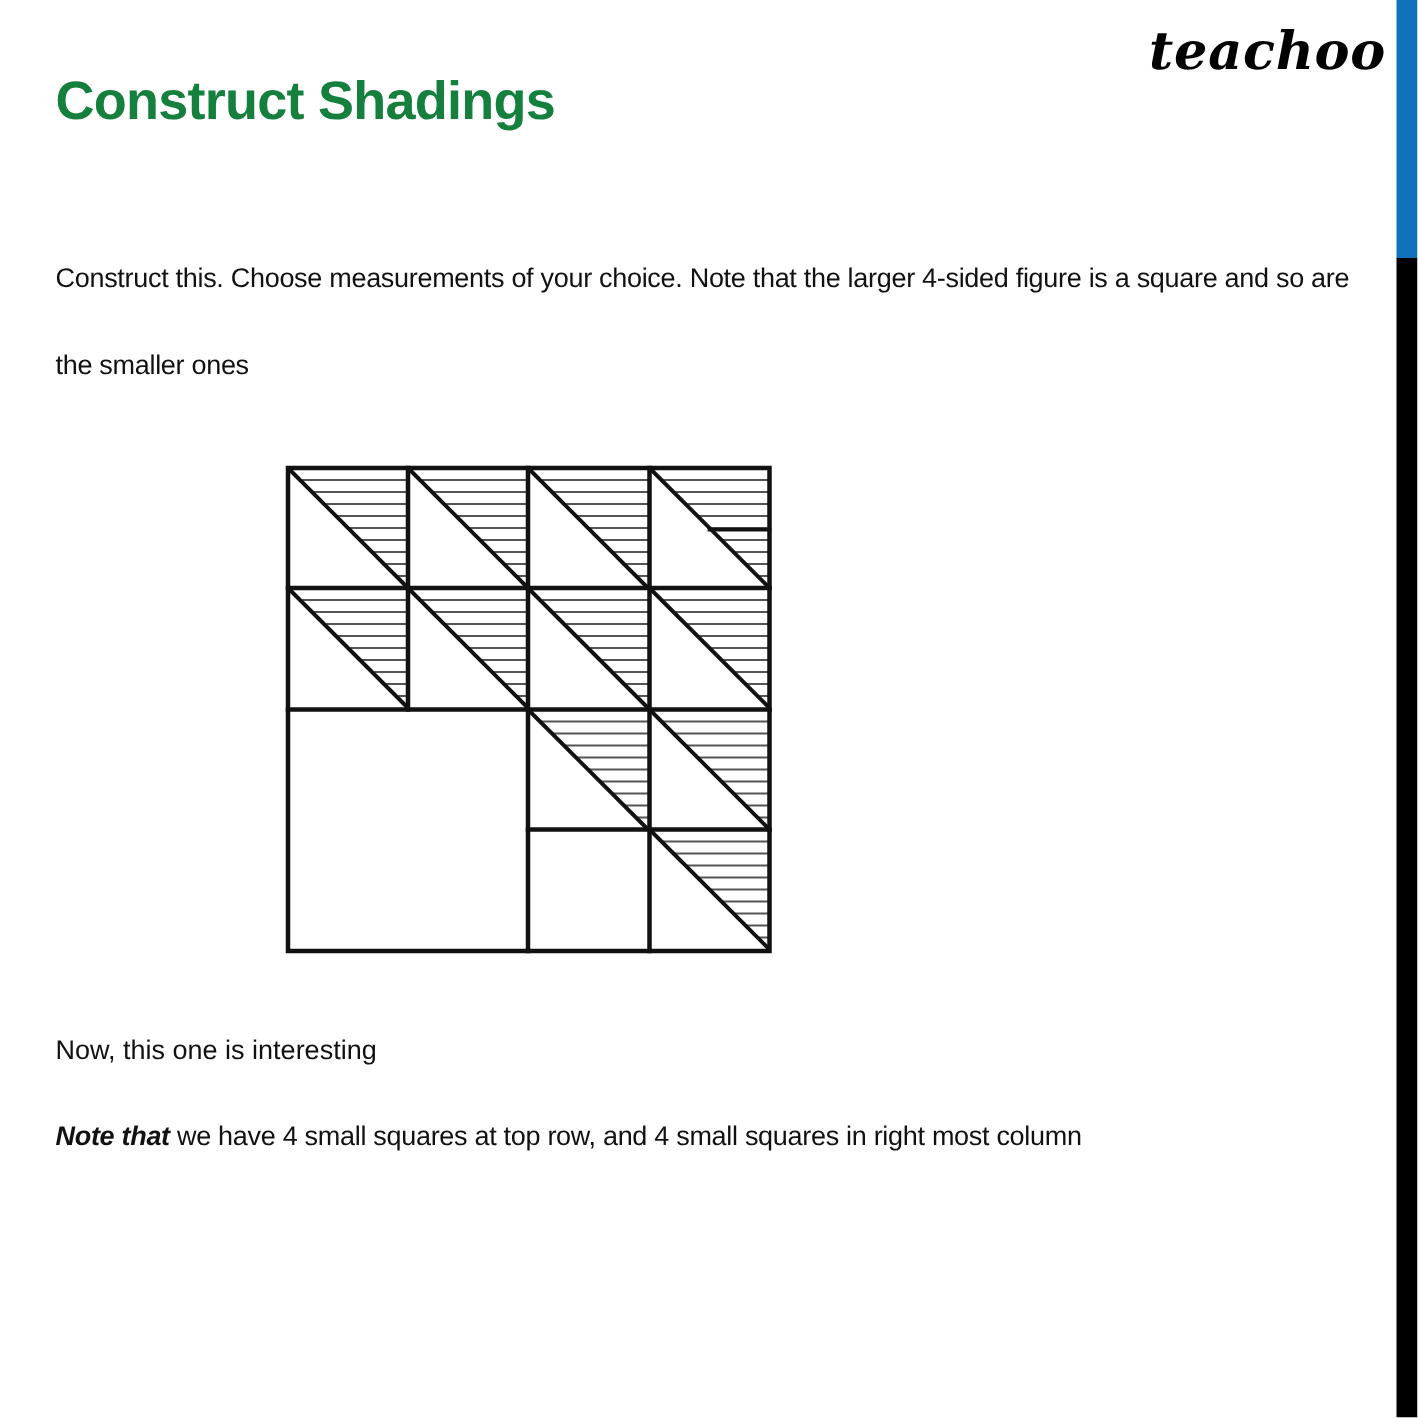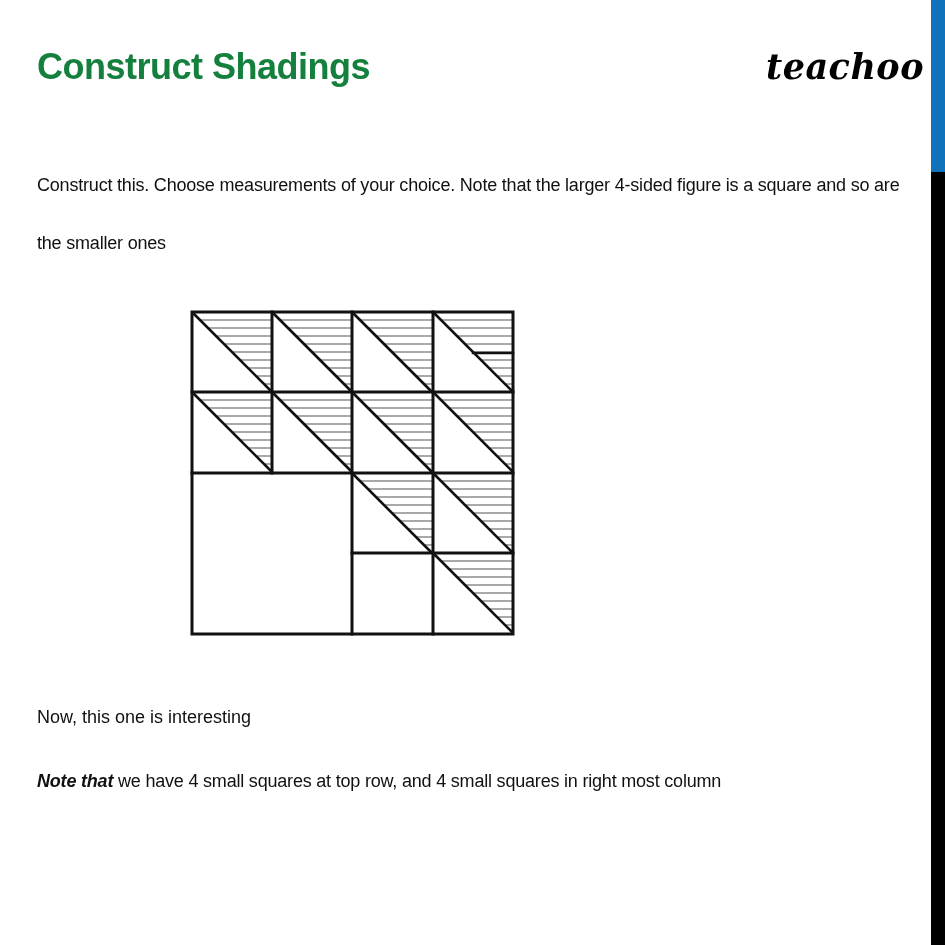--- a/index.html
+++ b/index.html
@@ -30,21 +30,20 @@
       position: absolute;
       left: 766px;
       top: 14px;
       font-family: "DejaVu Serif", serif;
       font-style: italic;
       font-weight: bold;
       font-size: 35px;
       color: #000000;
       letter-spacing: 0.5px;
       white-space: nowrap;
-      margin-top: 32px;
     }
     .side-bar-blue {
       position: absolute;
       left: 931px;
       top: 0;
       width: 14px;
       height: 172px;
       background: #0f72ba;
     }
     .side-bar-black {
@@ -57,22 +56,22 @@
     }
     .para {
       position: absolute;
       left: 37px;
       font-size: 18px;
       line-height: 58px;
       white-space: nowrap;
       margin: 0;
     }
     .para-1 { top: 156px; width: 880px; white-space: normal; letter-spacing: -0.2px; }
-    .para-2 { top: 688px; }
-    .para-3 { top: 752px; width: 880px; white-space: normal; letter-spacing: -0.2px; }
+    .para-2 { top: 671px; }
+    .para-3 { top: 728px; width: 880px; white-space: normal; letter-spacing: -0.2px; }
     .bold-italic { font-weight: bold; font-style: italic; }
     .figure {
       position: absolute;
       left: 180px;
       top: 300px;
       width: 350px;
       height: 350px;
     }
   </style>
 </head>

